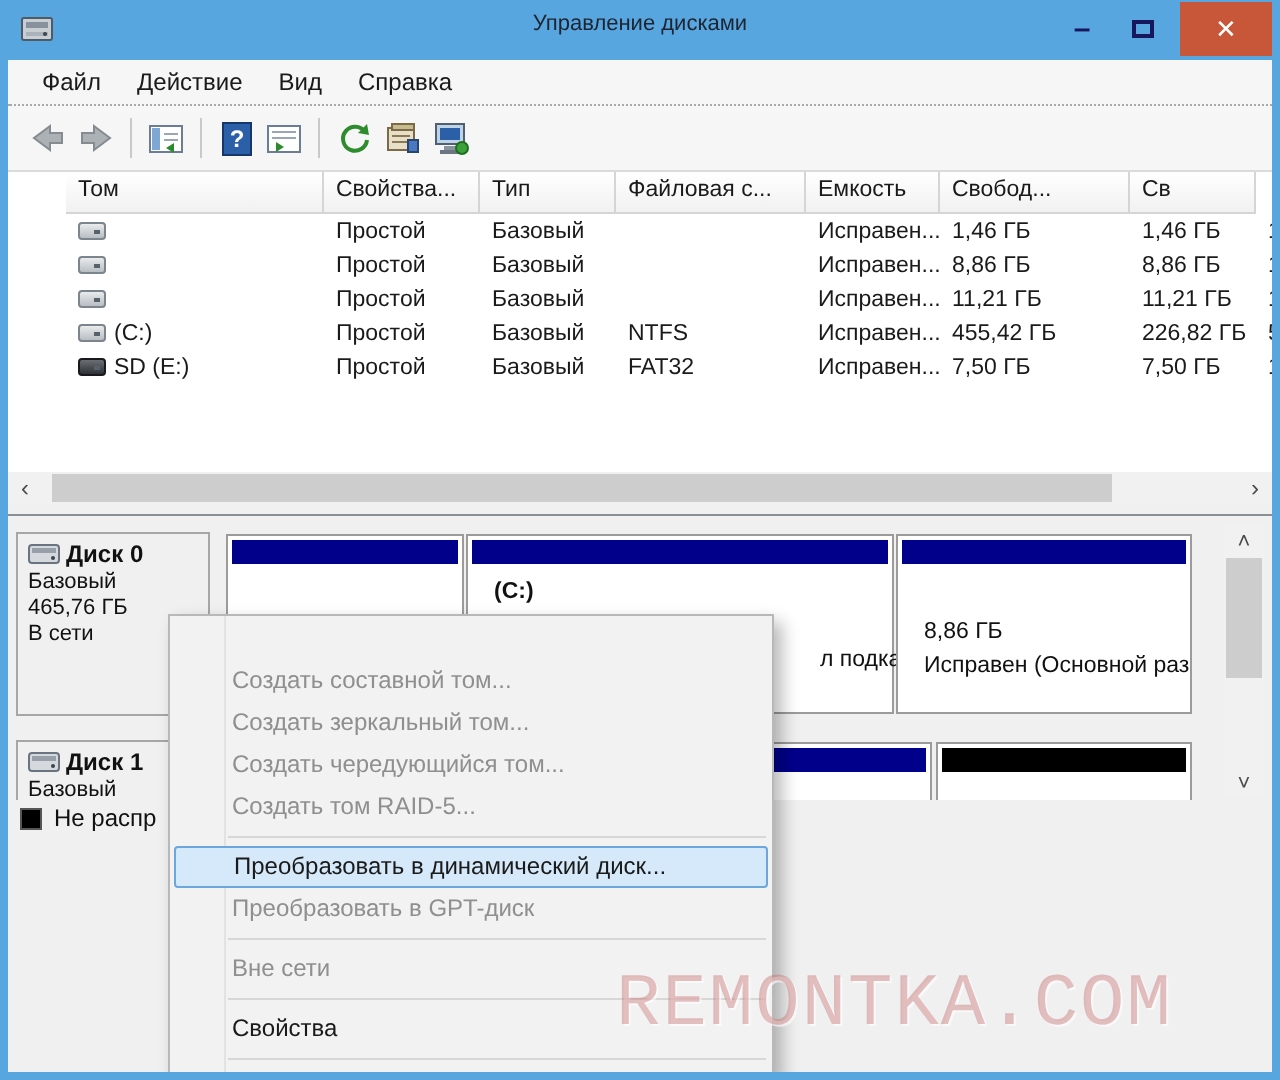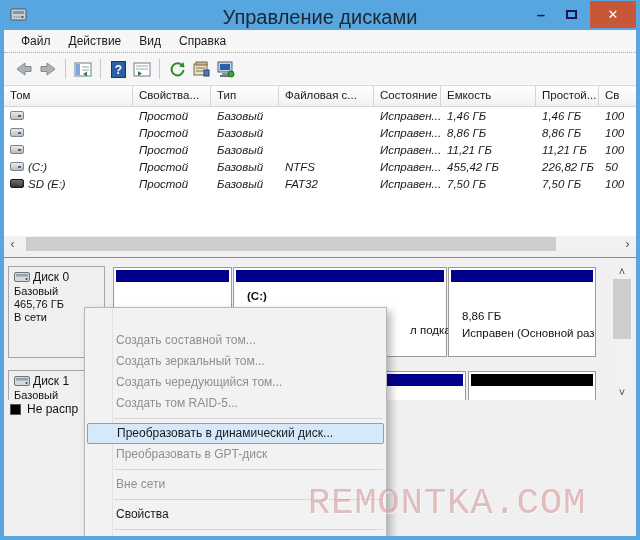--- a/index.html
+++ b/index.html
@@ -4,21 +4,21 @@
 <style>
   * { margin:0; padding:0; box-sizing:border-box; }
   html,body { width:640px; height:540px; overflow:hidden;
     font-family:"Liberation Sans","DejaVu Sans",sans-serif; }
   #win { position:absolute; inset:0; width:640px; height:540px; background:#F0F0F0; overflow:hidden; }
 
   
   .titlebar { position:absolute; left:0; top:0; width:640px; height:30px; background:#57A6DF; }
   .title-icon { position:absolute; left:9px; top:7px; }
   .title-text { position:absolute; left:0; right:0; top:6px; text-align:center;
-    font-size:20px; color:#1E2430; }
+    font-size:11px; color:#1E2430; }
   .caption-btns { position:absolute; right:4px; top:0; height:29px; display:flex; align-items:center; }
   .cap-btn { width:30px; height:26px; display:flex; align-items:center; justify-content:center;
     color:#17175E; font-size:13px; }
   .cap-min { font-weight:bold; font-size:15px; }
   .cap-max .box { width:11px; height:9px; border:2px solid #17175E; }
   .cap-close { width:46px; height:27px; background:#C8573A; color:#FFFFFF; font-weight:bold;
     display:flex; align-items:center; justify-content:center; font-size:13px; margin-left:4px; }
 
   
   .menubar { position:absolute; left:4px; top:30px; width:632px; height:23px; background:#F6F6F6;
@@ -26,46 +26,46 @@
   .menu-item { font-size:12px; color:#1A1A1A; padding:3px 9px;text-align:center; }
 
   
   .toolbar { position:absolute; left:4px; top:53px; width:632px; height:33px; background:#F6F6F6;
     display:flex; align-items:center; padding-left:8px; border-bottom:1px solid #DADADA; }
   .tb-btn { width:24px; height:24px; display:flex; align-items:center; justify-content:center; }
   .tb-sep { width:1px; height:20px; background:#C9C9C9; margin:0 5px; }
 
   
   .list { position:absolute; left:4px; top:86px; width:632px; height:150px; background:#FFFFFF; }
-  .grid-row { display:grid; grid-template-columns:129px 78px 68px 95px 67px 95px 63px 60px; }
+  .grid-row { display:grid; grid-template-columns:129px 78px 68px 95px 67px 95px 63px 60px;padding-left:29px; }
   .lhead { height:21px; }
   .lhead .hcell { background:linear-gradient(#FFFFFF,#F1F1F1); border-right:1px solid #D5D5D5;
     border-bottom:1px solid #D5D5D5; font-size:11.5px; color:#1A1A1A; padding:3px 0 0 6px;
     white-space:nowrap; overflow:hidden; }
   .lrow { height:17px; align-items:center; }
-  .cell { font-size:11.5px; color:#1A1A1A; padding-left:6px; white-space:nowrap; overflow:hidden;font-style:italic; }
+  .cell { font-size:11.5px; color:#1A1A1A; padding-left:6px; white-space:nowrap; overflow:hidden; }
   .cell.vol { display:flex; align-items:center; gap:4px; }
   .drive-ico { display:inline-block; width:14px; height:9px; border-radius:2px;
     background:linear-gradient(#E9EBEC,#B9BEC3); border:1px solid #7C858D; position:relative; flex:0 0 auto; }
   .drive-ico::after { content:""; position:absolute; right:2px; bottom:2px; width:3px; height:2px; background:#57616B; }
   .drive-ico.dark { background:linear-gradient(#6B6F74,#2E3236); border-color:#17191C; }
 
   
   .hscroll { position:absolute; left:4px; top:236px; width:632px; height:16px; background:#F1F1F1; }
   .hs-arrow { position:absolute; top:0; width:17px; height:16px; color:#4A4A4A; font-size:12px;
     display:flex; align-items:center; justify-content:center; }
   .hs-left { left:0; } .hs-right { right:0; }
   .hs-thumb { position:absolute; left:22px; top:1px; width:530px; height:14px; background:#CDCDCD; }
 
   
   .gpanel { position:absolute; left:0; top:257px; width:640px; height:143px; background:#F0F0F0;
     border-top:1px solid #898F96; overflow:hidden; }
   .disk-label { position:absolute; left:8px; width:97px; background:#F0F0F0; border:1px solid #A6A6A6;
     padding:3px 0 0 5px; }
-  .disk-label .dname { font-size:12px; font-weight:normal; color:#111; display:flex; align-items:center; gap:3px; }
+  .disk-label .dname { font-size:12px; font-weight:bold; color:#111; display:flex; align-items:center; gap:3px; }
   .disk-label .dline { font-size:11px; color:#111; margin-top:1px; }
   .part { position:absolute; background:#FFFFFF; border:1px solid #9B9B9B; }
   .band { height:12px; margin:2px; background:#00008B; }
   .band.black { background:#000000; }
   .part .ptext { position:absolute; font-size:11.5px; color:#111; white-space:nowrap; }
   .plabel { font-weight:bold; }
   .vscroll { position:absolute; left:612px; top:5px; width:20px; height:136px; background:#F1F1F1; }
   .vs-arrow { position:absolute; left:0; width:20px; height:15px; color:#4A4A4A; font-size:11px;
     display:flex; align-items:center; justify-content:center; }
   .vs-up { top:0; } .vs-down { bottom:0; }
@@ -189,23 +189,22 @@
         </svg>
     </span>
   </div>
 
   <div class="list">
     <div class="grid-row lhead">
       <div class="hcell">Том</div>
       <div class="hcell">Свойства...</div>
       <div class="hcell">Тип</div>
       <div class="hcell">Файловая с...</div>
-      <div class="hcell">Состояние</div>
       <div class="hcell">Емкость</div>
-      <div class="hcell">Простой...</div>
+      <div class="hcell">Свобод...</div>
       <div class="hcell">Св</div>
     </div>
 
     <div class="grid-row lrow">
       <div class="cell vol">
           <span class="drive-ico"></span>
           <span></span>
         </div>
       <div class="cell">Простой</div>
       <div class="cell">Базовый</div>

